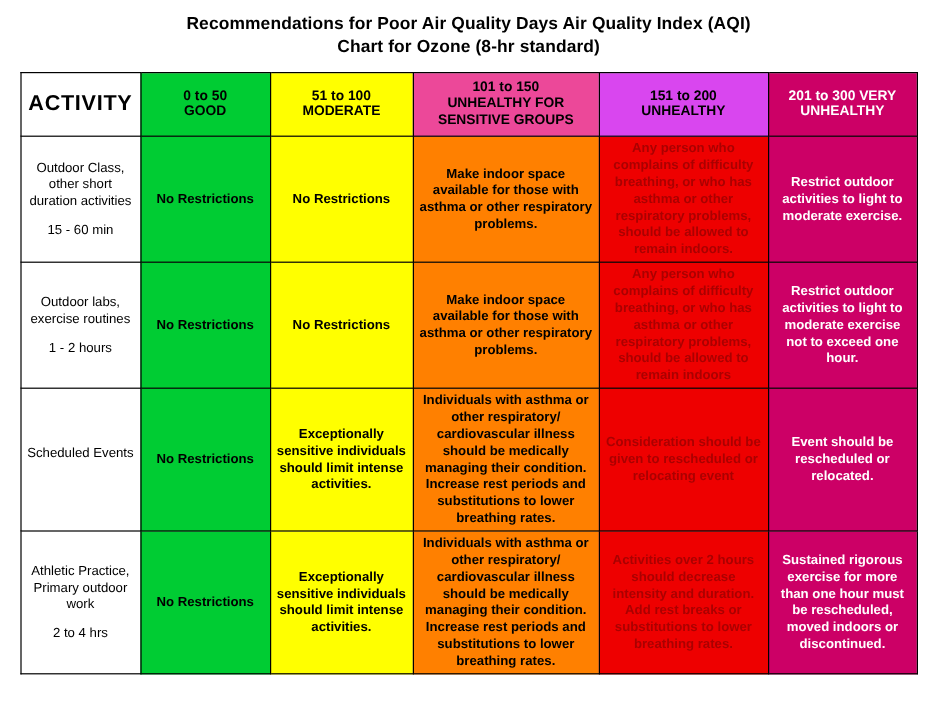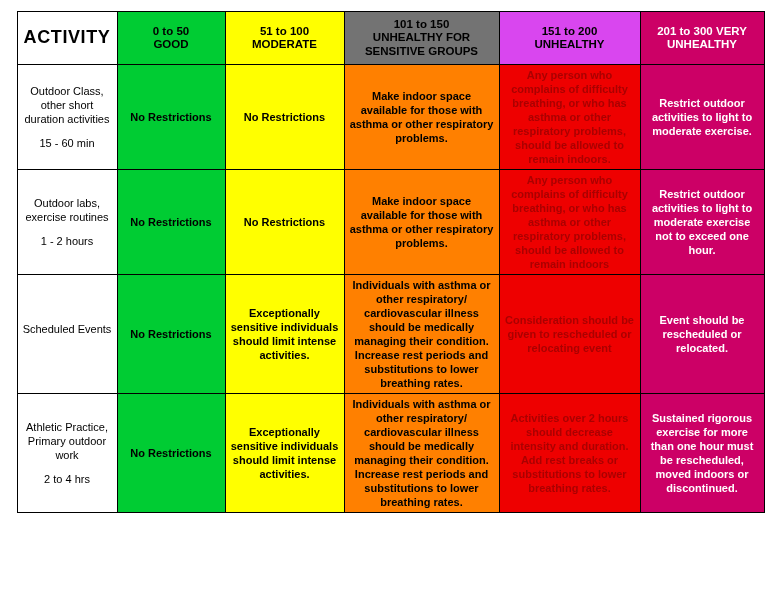--- a/index.html
+++ b/index.html
@@ -57,21 +57,21 @@
     font-weight: bold;
     line-height: 13.5px;
   }
   th.h-activity {
     background: #ffffff;
     font-size: 18px;
     letter-spacing: 0.6px;
   }
   th.h-good { background: #00cc33; color: #000000; }
   th.h-mod  { background: #ffff00; color: #000000; }
-  th.h-usg  { background: #737373; color: #000000; }
+  th.h-usg  { background: #ec4899; color: #000000; }
   th.h-unh  { background: #d946ef; color: #000000; }
   th.h-very { background: #cc0066; color: #ffffff; }
 
   td.activity {
     background: #ffffff;
     font-size: 11px;
     line-height: 14px;
     text-align: center;
   }
   td.activity .act-main {
@@ -95,20 +95,24 @@
     font-size: 9.5px;
     margin-top: 8px;
     line-height: 12px;
   }
 </style>
 </head>
 <body>
 
 <div class="page">
 
+  <div class="title-block">
+    <div class="title-line">Recommendations for Poor Air Quality Days Air Quality Index (AQI)</div>
+    <div class="title-line">Chart for Ozone (8-hr standard)</div>
+  </div>
 
   <table class="aqi">
     <colgroup>
       <col class="c-activity">
       <col class="c-good">
       <col class="c-mod">
       <col class="c-usg">
       <col class="c-unh">
       <col class="c-very">
     </colgroup>

